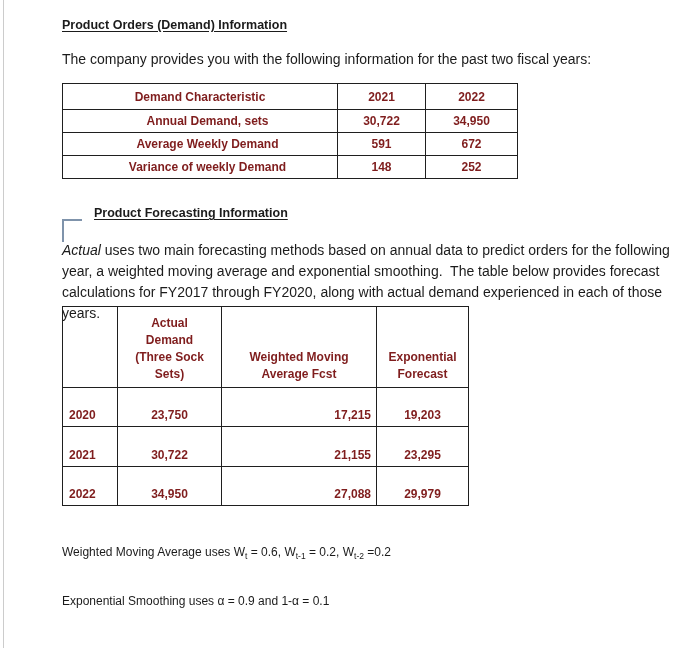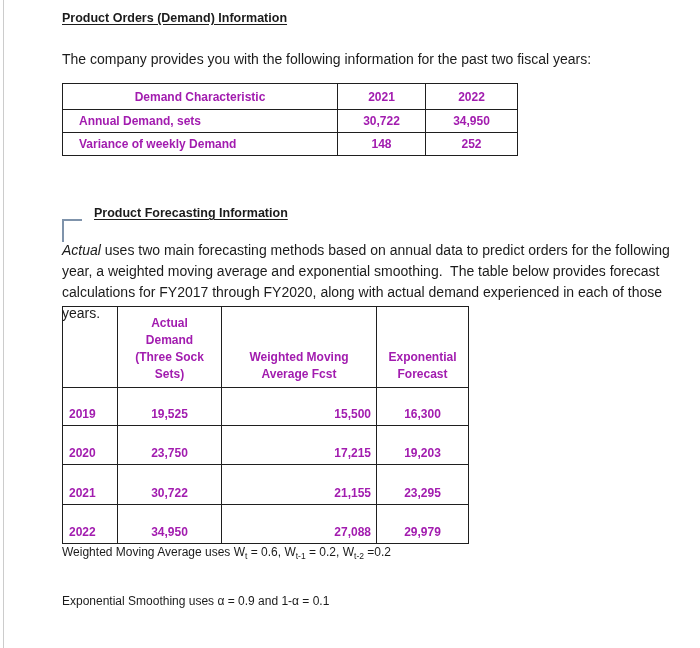--- a/index.html
+++ b/index.html
@@ -43,30 +43,30 @@
 
   table {
     position: absolute;
     border-collapse: collapse;
     table-layout: fixed;
   }
   td {
     border: 1.5px solid #1f1f1f;
     font-size: 12px;
     font-weight: bold;
-    color: #a21caf;
+    color: #7f1d1d;
     overflow: hidden;
   }
 
   
   #demand-table { left: 62px; top: 83px; width: 455px; }
   #demand-table tr.hdr { height: 26px; }
   #demand-table tr.data { height: 23px; }
   #demand-table td { text-align: center; vertical-align: middle; }
-  #demand-table td.lbl { text-align: left; padding-left: 16px; }
+  #demand-table td.lbl { text-align: center; padding-left: 16px; }
 
   
   #forecast-table { left: 62px; top: 306px; width: 406px; }
   #forecast-table tr.hdr { height: 81px; }
   #forecast-table tr.data { height: 39px; }
   #forecast-table td {
     vertical-align: bottom;
     padding-bottom: 4px;
   }
   #forecast-table td.hcell {
@@ -98,40 +98,45 @@
     border-left: 2px solid #7f93ab;
     border-top: 2px solid #7f93ab;
     box-sizing: border-box;
   }
 </style>
 </head>
 <body>
 
 <div class="page-edge"></div>
 
-<div class="doc-heading" style="top:10px;">Product Orders (Demand) Information</div>
+<div class="doc-heading" style="top:17px;">Product Orders (Demand) Information</div>
 
 <div class="doc-paragraph" style="top:49px; width:600px;">The company provides you with the following information for the past two fiscal years:</div>
 
 <table id="demand-table">
   <colgroup>
     <col style="width:275px">
       <col style="width:88px">
       <col style="width:92px">
   </colgroup>
   <tbody>
       <tr class="hdr">
     <td>Demand Characteristic</td>
     <td>2021</td>
     <td>2022</td>
   </tr>
   <tr class="data">
     <td class="lbl">Annual Demand, sets</td>
     <td>30,722</td>
     <td>34,950</td>
+  </tr>
+  <tr class="data">
+    <td class="lbl">Average Weekly Demand</td>
+    <td>591</td>
+    <td>672</td>
   </tr>
   <tr class="data">
     <td class="lbl">Variance of weekly Demand</td>
     <td>148</td>
     <td>252</td>
   </tr>
 </tbody>
   </table>
 
 <div class="doc-heading" style="top:205px;padding-left:32px;">Product Forecasting Information</div>
@@ -154,26 +159,20 @@
     <td class="hcell"></td>
     <td class="hcell">Actual
 Demand
 (Three Sock
 Sets)</td>
     <td class="hcell">Weighted Moving
 Average Fcst</td>
     <td class="hcell">Exponential
 Forecast</td>
   </tr>
-  <tr class="data" style="height:38px;">
-    <td class="year">2019</td>
-    <td class="actual">19,525</td>
-    <td class="wma">15,500</td>
-    <td class="exp">16,300</td>
-  </tr>
   <tr class="data">
     <td class="year">2020</td>
     <td class="actual">23,750</td>
     <td class="wma">17,215</td>
     <td class="exp">19,203</td>
   </tr>
   <tr class="data" style="height:40px;">
     <td class="year">2021</td>
     <td class="actual">30,722</td>
     <td class="wma">21,155</td>

